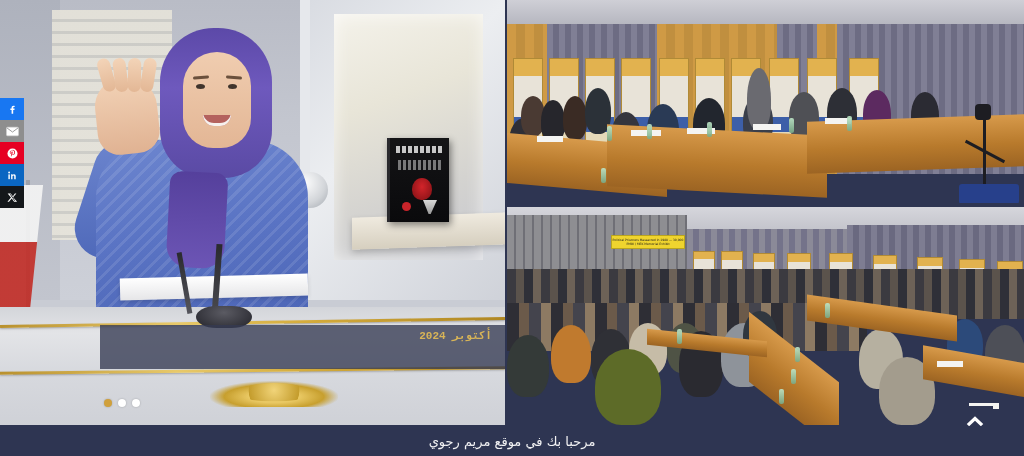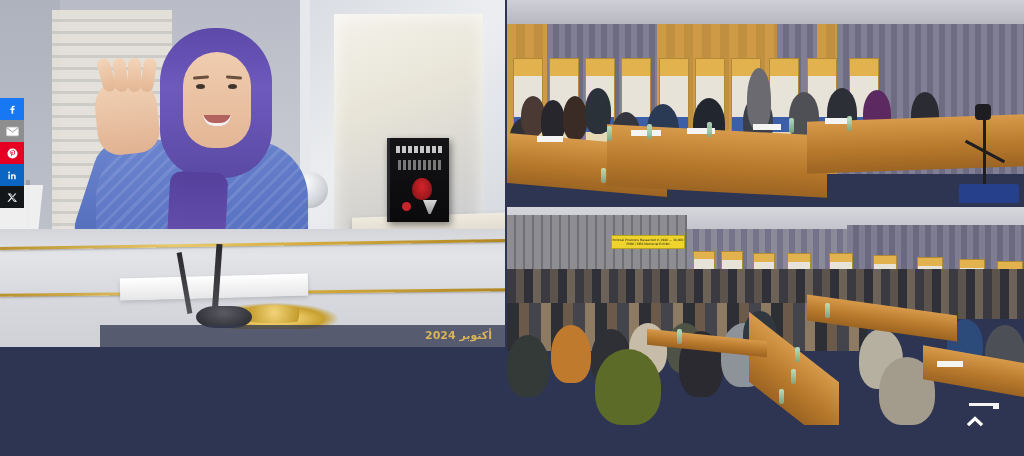--- a/index.html
+++ b/index.html
@@ -2,21 +2,21 @@
 <html lang="ar" dir="rtl"><head>
 <meta charset="utf-8">
 <style>
   * { margin:0; padding:0; box-sizing:border-box; }
   html,body { width:1024px; height:456px; overflow:hidden; background:#2e3552;
               font-family:"DejaVu Sans","Liberation Sans",sans-serif; }
 
   #page { position:relative; width:1024px; height:456px; }
 
   
-  .slider-pane   { position:absolute; left:0; top:0; width:505px; height:347px; overflow:hidden; }
+  .slider-pane   { position:absolute; left:0; top:0; width:505px; height:425px; overflow:hidden;font-family:Liberation Mono, monospace; }
   .right-col     { position:absolute; left:507px; top:0; width:517px; height:425px; }
   .photo-top     { position:absolute; left:0; top:0; width:517px; height:203px; overflow:hidden; }
   .photo-bottom  { position:absolute; left:0; top:207px; width:517px; height:218px; overflow:hidden; }
 
   
   .hero { position:absolute; inset:0; background:#c9ccd4; overflow:hidden; }
   .hero-wall { position:absolute; left:0; top:0; width:100%; height:300px;
     background:linear-gradient(180deg,#b9bcc6 0%,#c3c6cf 40%,#cdd0d8 100%); }
   .hero-panel-l { position:absolute; left:0px; top:0; width:60px; height:300px;
     background:linear-gradient(180deg,#aeb2bd,#c2c5ce); }
@@ -380,14 +380,17 @@
       </svg>
     </div>
   </div>
 
   <div class="to-top">
     <svg width="18" height="12" viewBox="0 0 24 16">
       <path fill="#ffffff" d="M12 1.5 23 12l-3.2 3.1L12 7.6 4.2 15.1 1 12z"></path>
     </svg>
   </div>
 
+  <div class="bottom-bar">
+    <span>مرحبا بك في موقع مريم رجوي</span>
+  </div>
 
 </div>
 
 </body></html>

